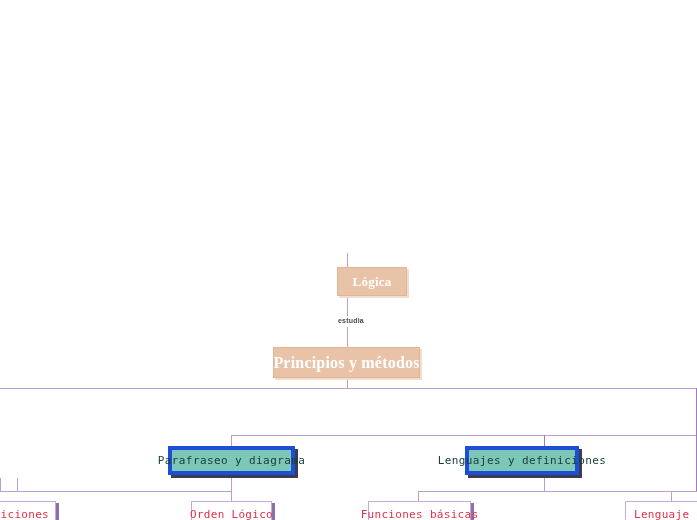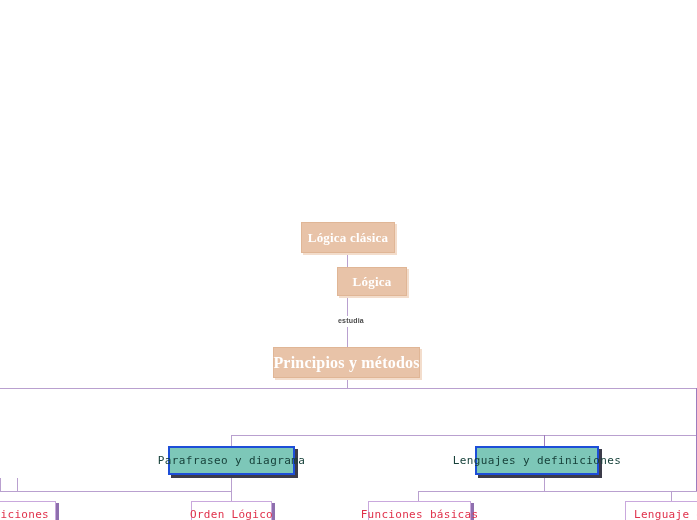--- a/index.html
+++ b/index.html
@@ -48,21 +48,21 @@
     box-shadow: 2px 2px 0 0 #f3ddcc;
     color: #ffffff;
     font-family: "Liberation Serif", "DejaVu Serif", serif;
     font-weight: bold;
     letter-spacing: .2px;
   }
 
   
   .node.teal {
     background: #7dc7b8;
-    border: 2px solid #1d4ed8;
+    border: 4px solid #1d4ed8;
     box-shadow: 3px 3px 0 0 #3c3c4a;
     color: #17413a;
     font-family: "DejaVu Sans Mono", "Liberation Mono", monospace;
     font-size: 11px;
     letter-spacing: .4px;
   }
 
   
   .node.pink {
     background: #ffffff;
@@ -84,21 +84,21 @@
     letter-spacing: .2px;
     white-space: nowrap;
   }
 
   
   #n-logica-clasica  { left: 301px; top: 222px; width: 94px;  height: 31px; font-size: 13px; }
   #n-logica          { left: 313px; top: 267px; width: 70px;  height: 29px; font-size: 13px; margin-left: 24px; }
   #n-principios      { left: 273px; top: 347px; width: 147px; height: 31px; font-size: 16px; }
 
   #n-parafraseo      { left: 168px; top: 446px; width: 127px; height: 29px; }
-  #n-lenguajes       { left: 475px; top: 446px; width: 124px; height: 29px; }
+  #n-lenguajes       { left: 465px; top: 446px; width: 114px; height: 29px; }
 
   #n-proposiciones   { left: -48px; top: 501px; width: 104px; height: 26px; justify-content: flex-end; padding-right: 6px; }
   #n-orden-logico    { left: 191px; top: 501px; width: 81px;  height: 26px; }
   #n-funciones       { left: 368px; top: 501px; width: 103px; height: 26px; }
   #n-lenguaje-emot   { left: 625px; top: 501px; width: 104px; height: 26px; justify-content: flex-start; padding-left: 8px; }
 </style>
 </head>
 <body>
 
 <div id="canvas">
@@ -121,21 +121,20 @@
   <div class="line v" style="left:231px; top:491px; height:10px;"></div>
 
   <div class="line v" style="left:544px; top:475px; height:16px;"></div>
   <div class="line h" style="left:418px; top:491px; width:279px;"></div>
   <div class="line v" style="left:418px; top:491px; height:10px;"></div>
   <div class="line v" style="left:671px; top:491px; height:10px;"></div>
 
   <div class="line v" style="left:0px; top:478px; height:13px;"></div>
   <div class="line v dark" style="left:696px; top:388px; height:103px;"></div>
 
-  <div class="node tan" id="n-logica-clasica">Lógica clásica</div>
 
   <div class="node tan" id="n-logica">Lógica</div>
 
   <div class="edge-label" style="left:338px; top:317px;">estudia</div>
 
   <div class="node tan" id="n-principios">Principios y métodos</div>
 
   <div class="node teal" id="n-parafraseo">Parafraseo y diagrama</div>
 
   <div class="node teal" id="n-lenguajes">Lenguajes y definiciones</div>

